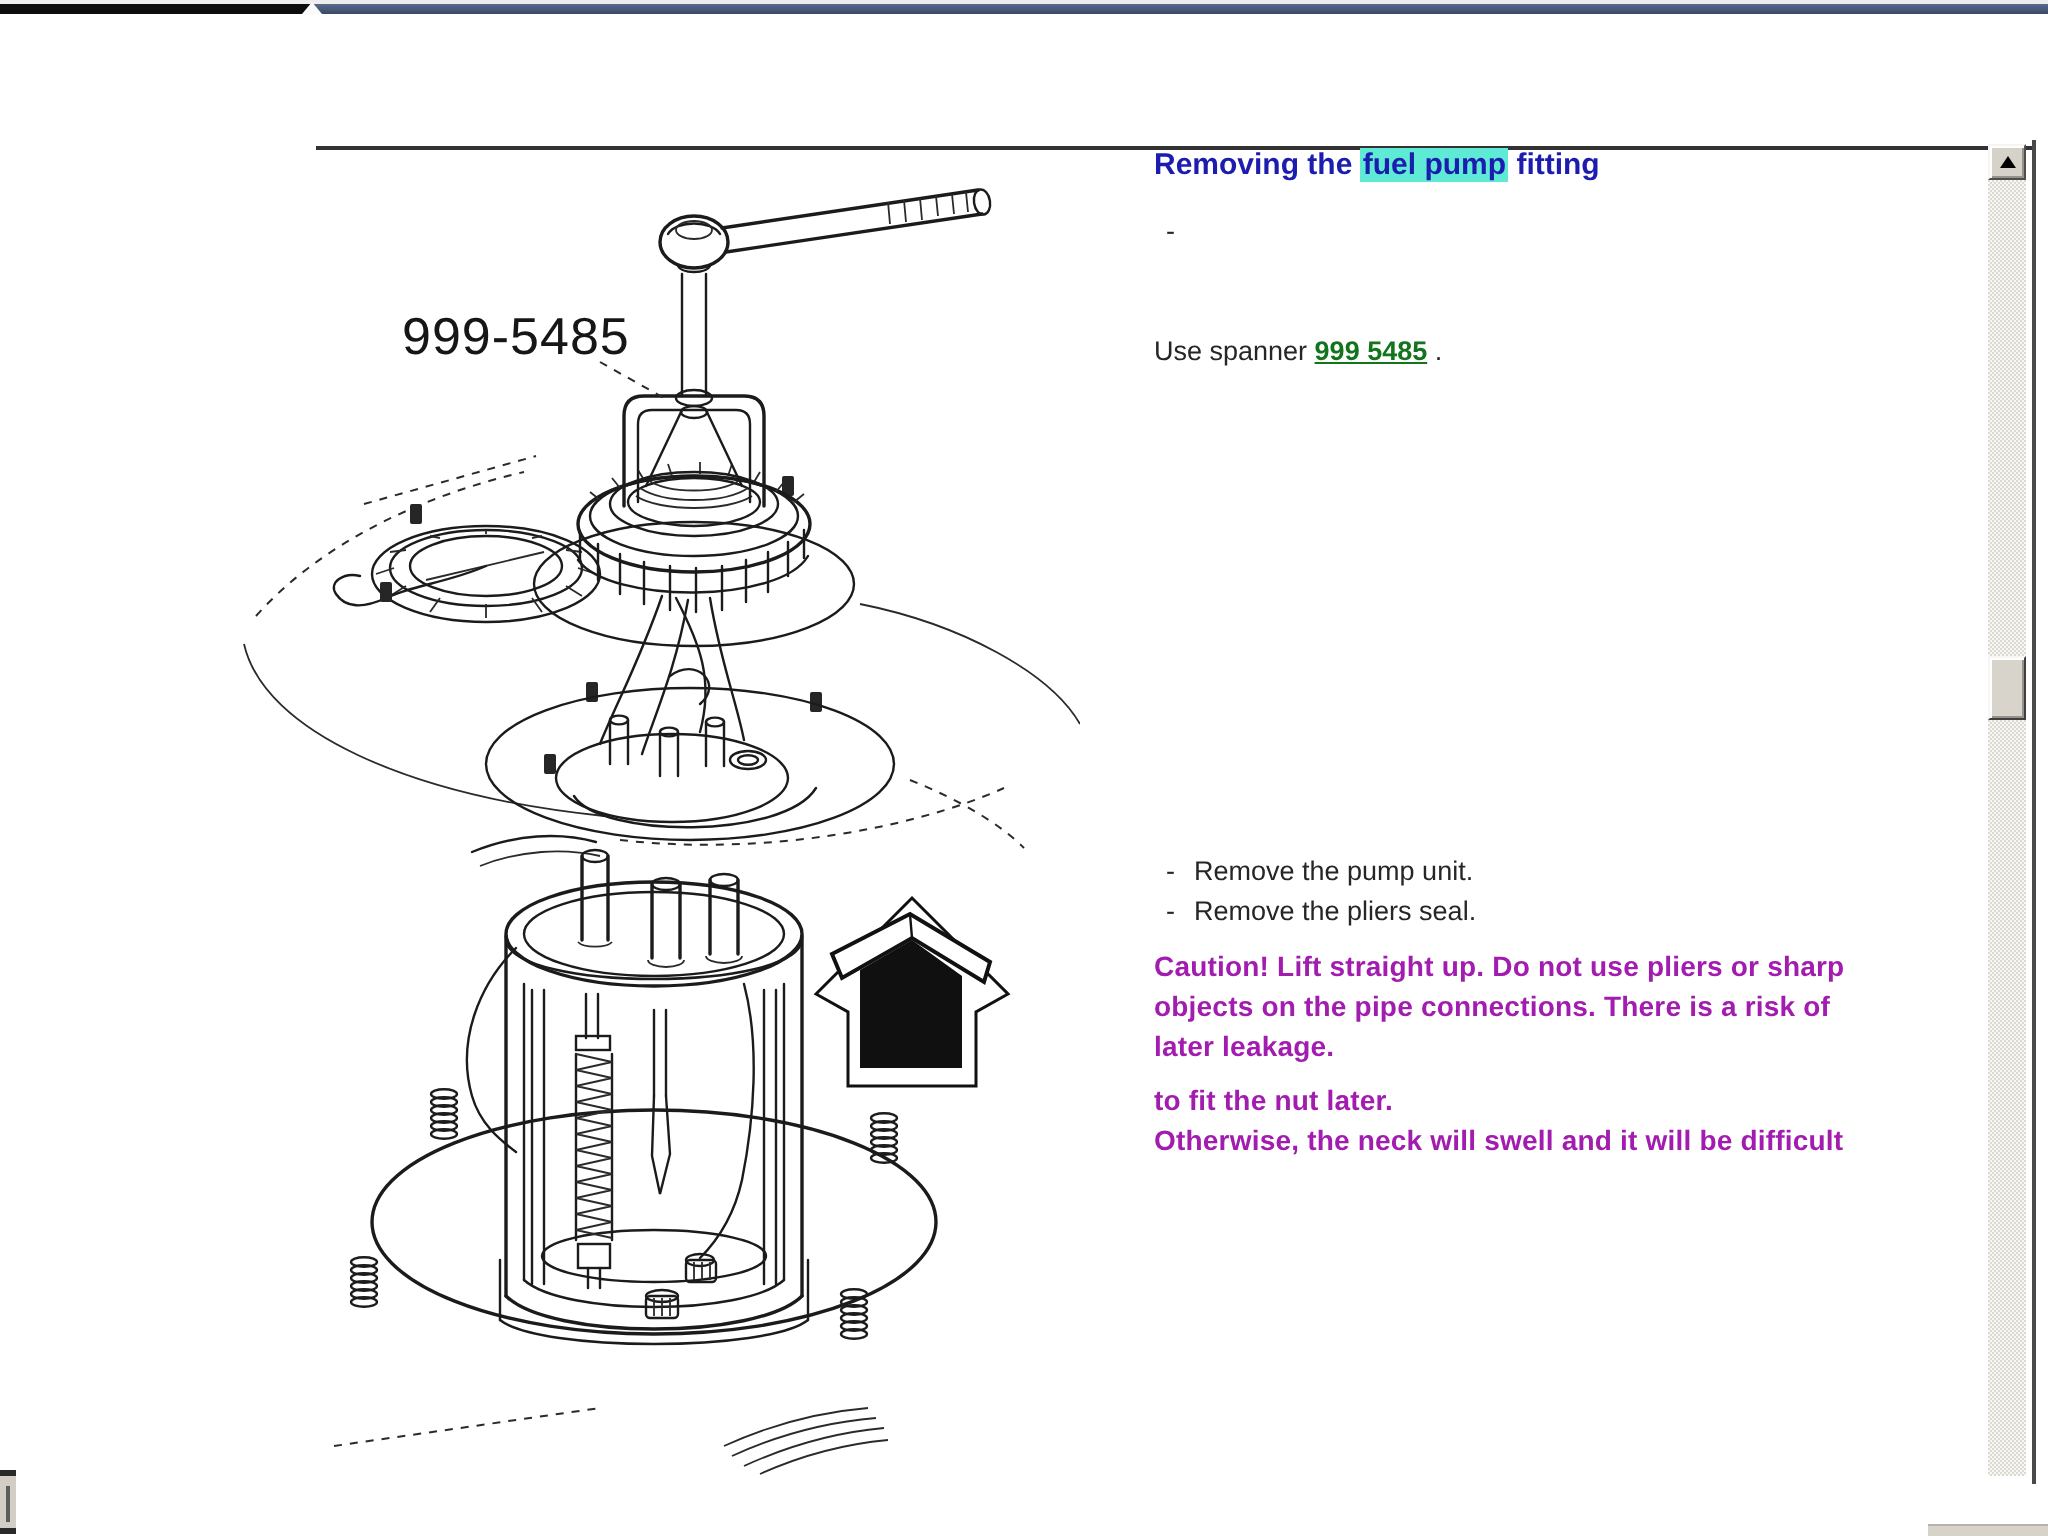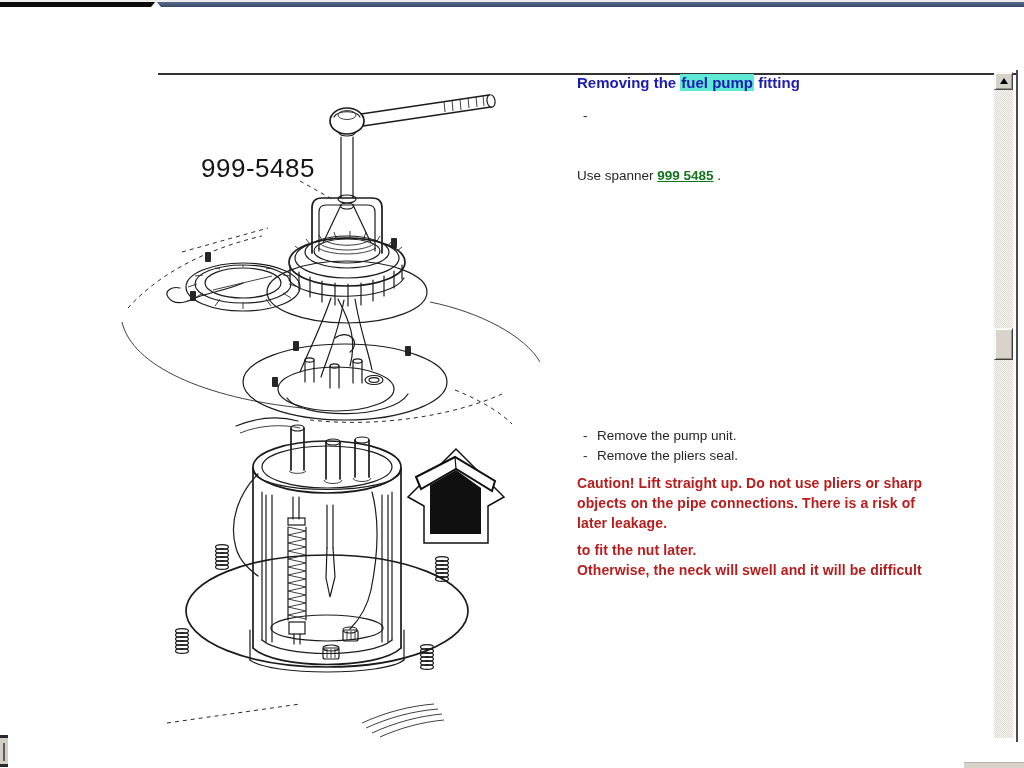--- a/index.html
+++ b/index.html
@@ -23,21 +23,21 @@
   .txt{position:absolute;line-height:20px;}
   .heading{left:577px;top:74px;font-size:15px;font-weight:bold;color:#1c1cae;line-height:18px;}
   .hl{background:#5eead4;padding:0 1px;}
   .bullet{display:flex;padding-left:6px;font-size:13.5px;color:#262626;width:430px;}
   .dash{width:14px;flex:0 0 14px;}
   .b1{left:577px;top:106px;}
   .spanner{left:577px;top:133px;font-size:13.5px;color:#262626;margin-top:33px;}
   .link{color:#12741c;font-weight:bold;text-decoration:underline;cursor:pointer;}
   .b2{left:577px;top:426px;}
   .b3{left:577px;top:446px;}
-  .caution{font-size:14px;font-weight:bold;color:#b91c1c;width:420px;letter-spacing:0.1px;}
+  .caution{font-size:14px;font-weight:bold;color:#a21caf;width:420px;letter-spacing:0.1px;}
   .c1{left:577px;top:473px;}
   .c2{left:577px;top:540px;}
 
   
   .tool-label{position:absolute;left:157px;top:155px;font-size:26px;color:#161616;
               letter-spacing:0.5px;line-height:26px;margin-left:44px;}
 
   
   .fig{position:absolute;}
   .fig1{left:100px;top:85px;}

